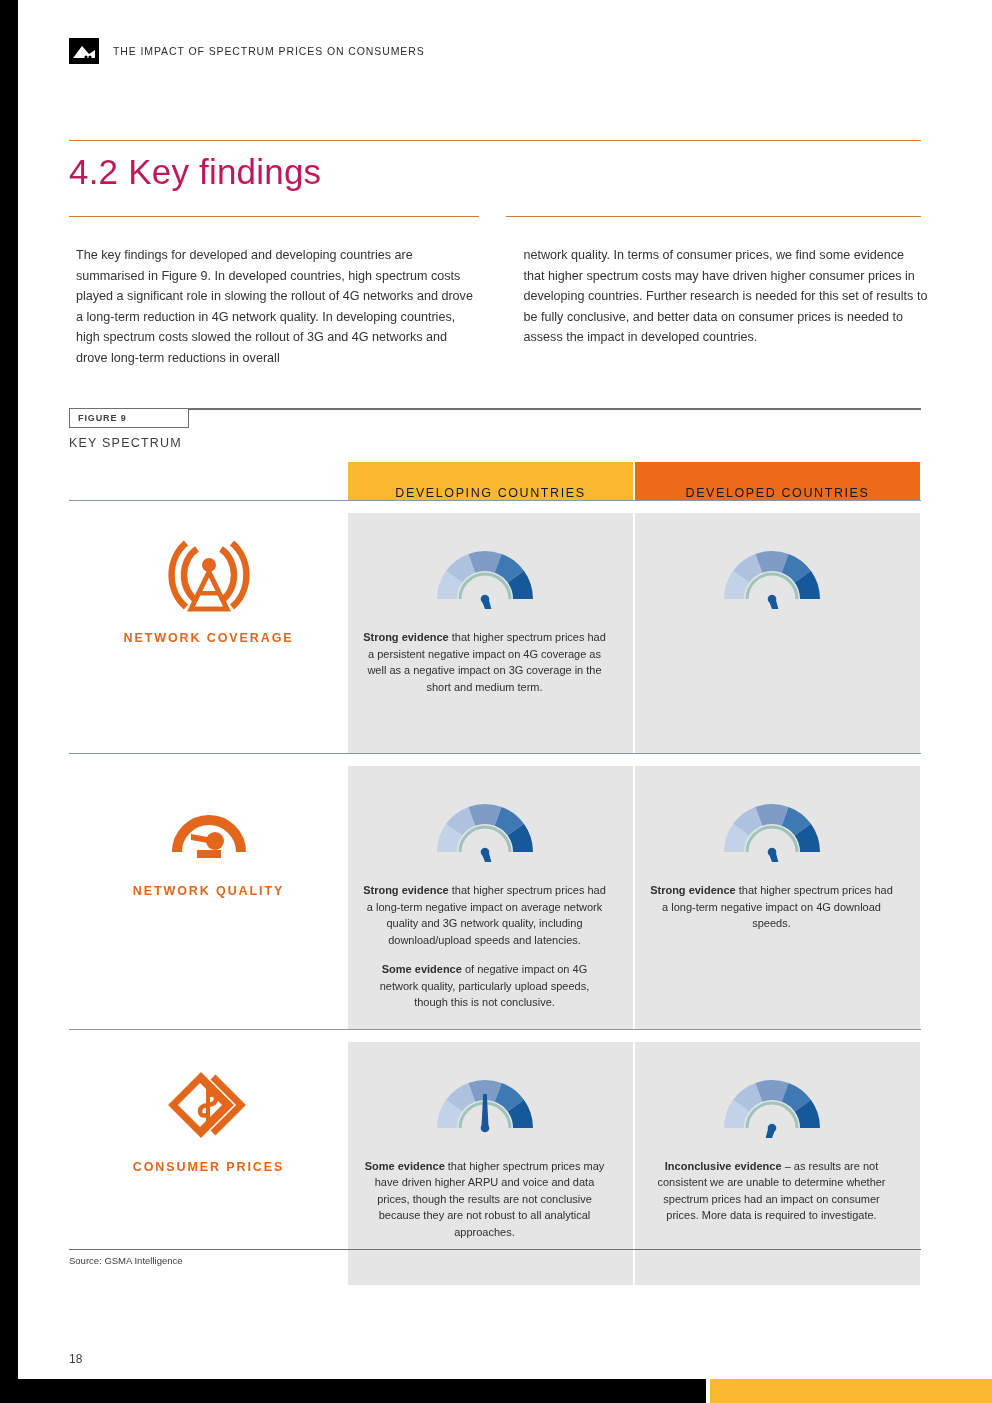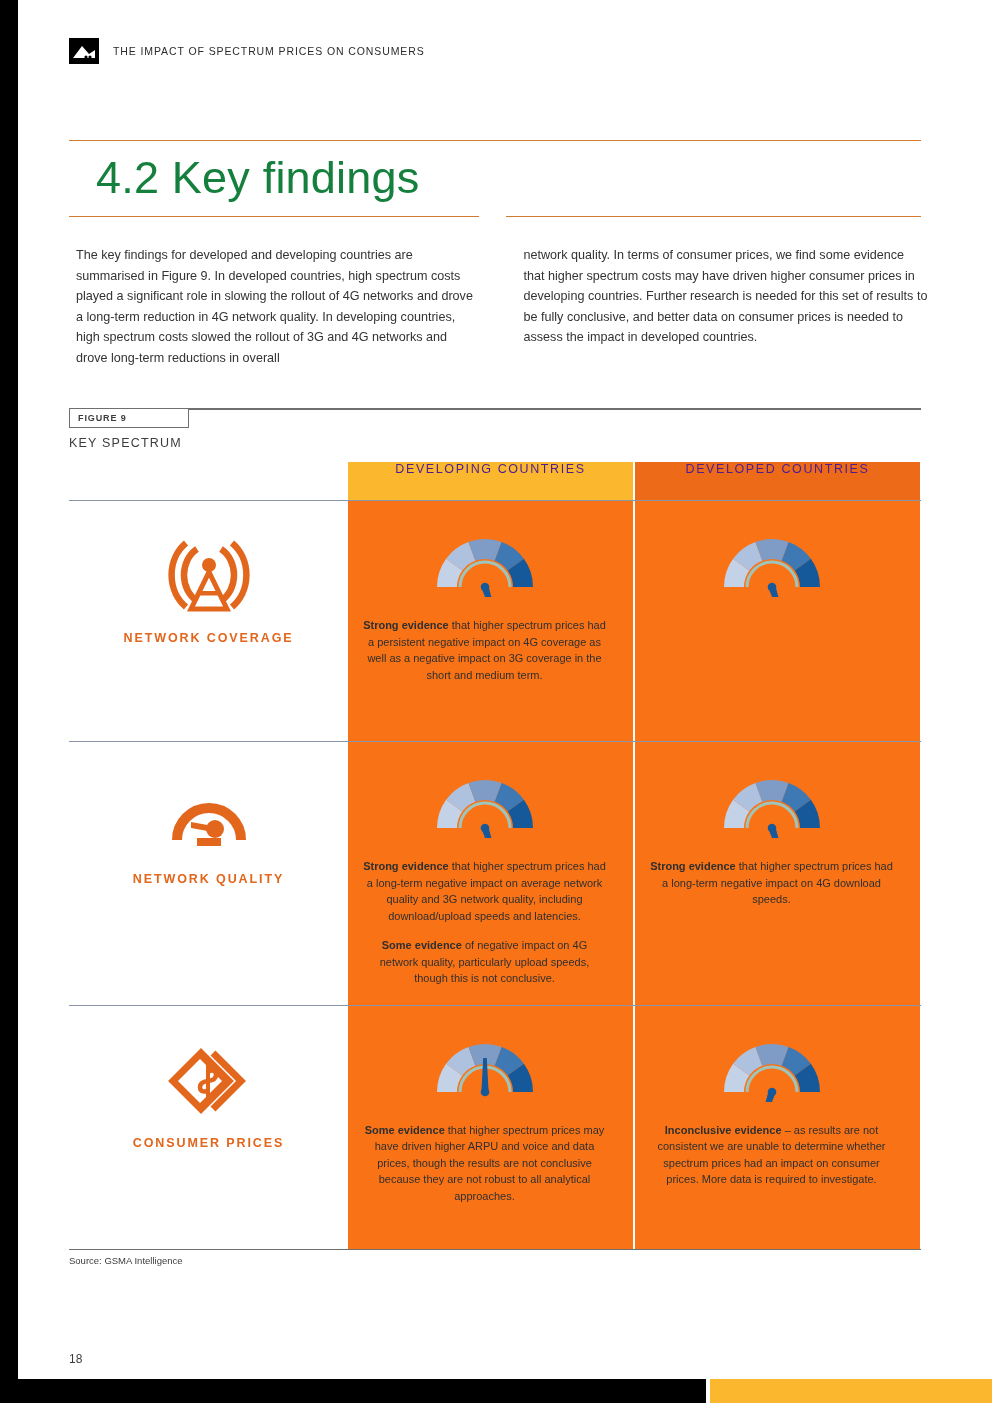--- a/index.html
+++ b/index.html
@@ -32,21 +32,21 @@
     font-weight:400; white-space:nowrap;
   }
 
   
   .rule-top {
     position:absolute; left:69px; top:140px; width:852px; height:1px;
     background:#d07a32;
   }
   .page-title {
     position:absolute; left:69px; top:152px;
-    font-size:45px; color:#15803d; font-weight:400; letter-spacing:0.2px;margin-left:27px;
+    font-size:35px; color:#be185d; font-weight:400; letter-spacing:0.2px;
   }
   .rule-bottom-left {
     position:absolute; left:69px; top:216px; width:410px; height:1px;
     background:#d07a32;
   }
   .rule-bottom-right {
     position:absolute; left:506px; top:216px; width:415px; height:1px;
     background:#d07a32;
   }
 
@@ -76,44 +76,44 @@
   }
   .figure-name {
     position:absolute; left:69px; top:436px;
     font-size:12.5px; letter-spacing:1.2px; color:#3c3c3c; font-weight:400;
   }
 
   
   .tbl { position:absolute; left:69px; top:462px; width:852px; }
   .tbl-head { display:flex; height:38px; margin-left:279px; }
   .col-head {
-    width:285px; display:flex; align-items:flex-start; justify-content:center;
-    color:#4c1d95; font-size:12.5px; letter-spacing:1.6px; font-weight:400;
+    width:285px; display:flex; align-items:flex-end; justify-content:center;
+    color:#0f172a; font-size:12.5px; letter-spacing:1.6px; font-weight:400;
   }
   .col-head.developing { background:#fbb82e; margin-right:2px; }
   .col-head.developed  { background:#ed6b18; }
 
   .row-divider { height:1px; background:#8b95a8; width:852px; }
 
   .tbl-row { display:flex; }
   .cat-cell {
     width:279px; display:flex; flex-direction:column;
     align-items:center; justify-content:flex-start;
     padding-top:38px;
   }
   .cat-icon { height:74px; display:flex; align-items:center; justify-content:center; }
   .cat-label {
     margin-top:16px; text-align:center;
     font-size:12.5px; letter-spacing:1.9px; font-weight:700;
     color:#e2661c; line-height:19px;
   }
   .ev-cell {
-    width:285px; background:#f97316;
+    width:285px; background:#e5e5e5;
     padding:14px 26px 18px 14px;
-    display:flex; flex-direction:column; align-items:center;
+    display:flex; flex-direction:column; align-items:center;margin-top:12px;
   }
   .ev-cell.developing { margin-right:2px; }
   .gauge { margin-top:14px; margin-bottom:16px; }
   .ev-text { text-align:center; font-size:11px; line-height:16.5px; color:#2f2f2f; }
   .ev-text + .ev-text { margin-top:13px; }
   .ev-text b { font-weight:700; }
 
   .row-h1 .cat-cell, .row-h1 .ev-cell { min-height:240px; }
   .row-h2 .cat-cell, .row-h2 .ev-cell { min-height:242px; }
   .row-h3 .cat-cell, .row-h3 .ev-cell { min-height:243px; }

